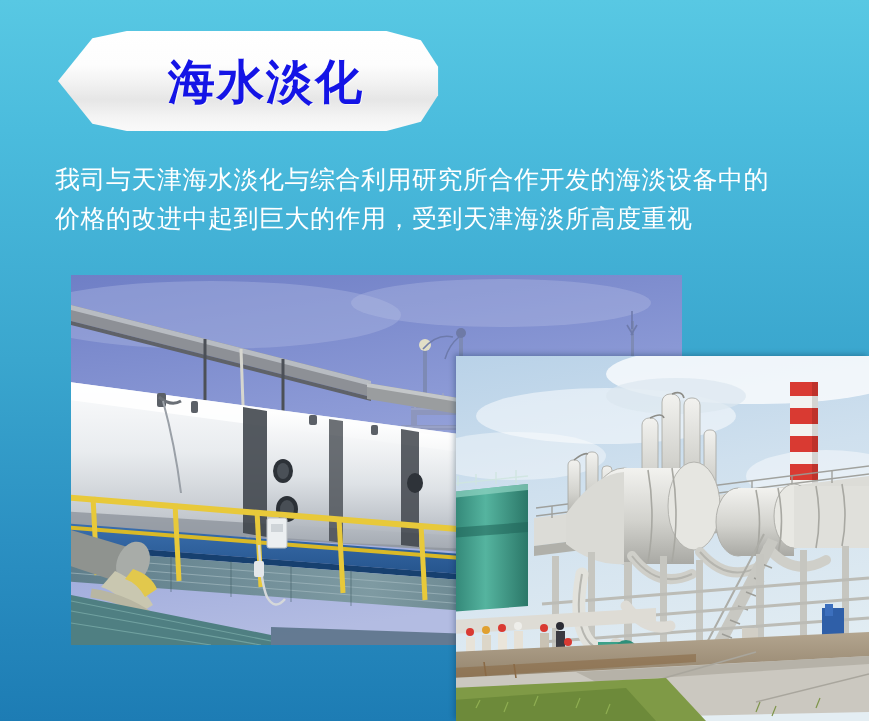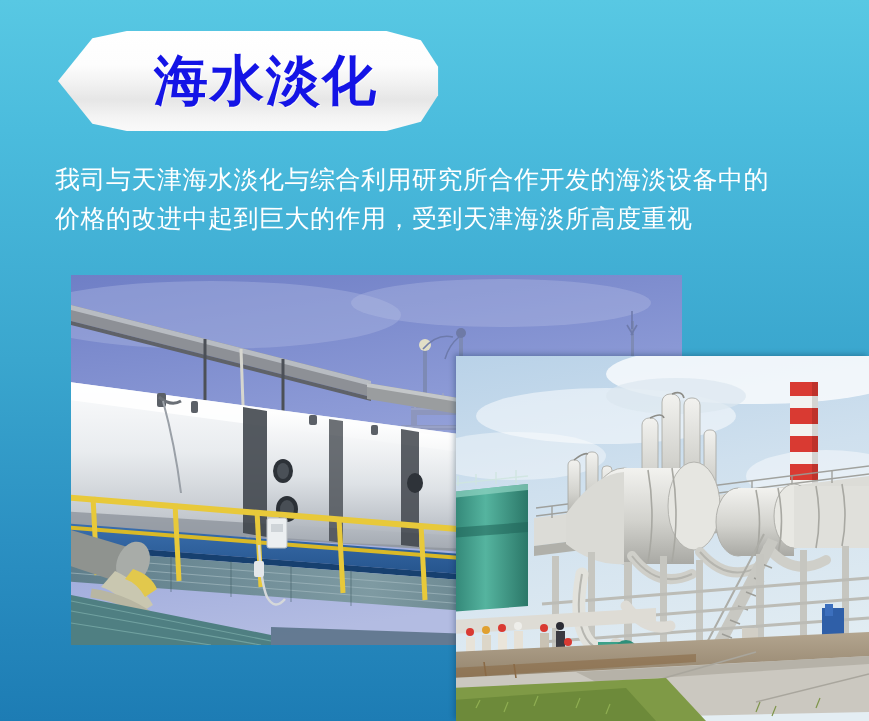--- a/index.html
+++ b/index.html
@@ -56,21 +56,21 @@
     filter: drop-shadow(5px 6px 7px rgba(10, 60, 90, 0.35));
   }
 
   .title-badge-text {
     position: absolute;
     inset: 0;
     display: flex;
     align-items: center;
     justify-content: center;
     padding-left: 34px;
-    font-size: 54px;
+    font-size: 47px;
     font-weight: bold;
     letter-spacing: 2px;
     color: #1414e6;
     line-height: 1;
     text-shadow: 1px 1px 0 rgba(255,255,255,0.6);
   }
 
   
   .description {
     position: absolute;

